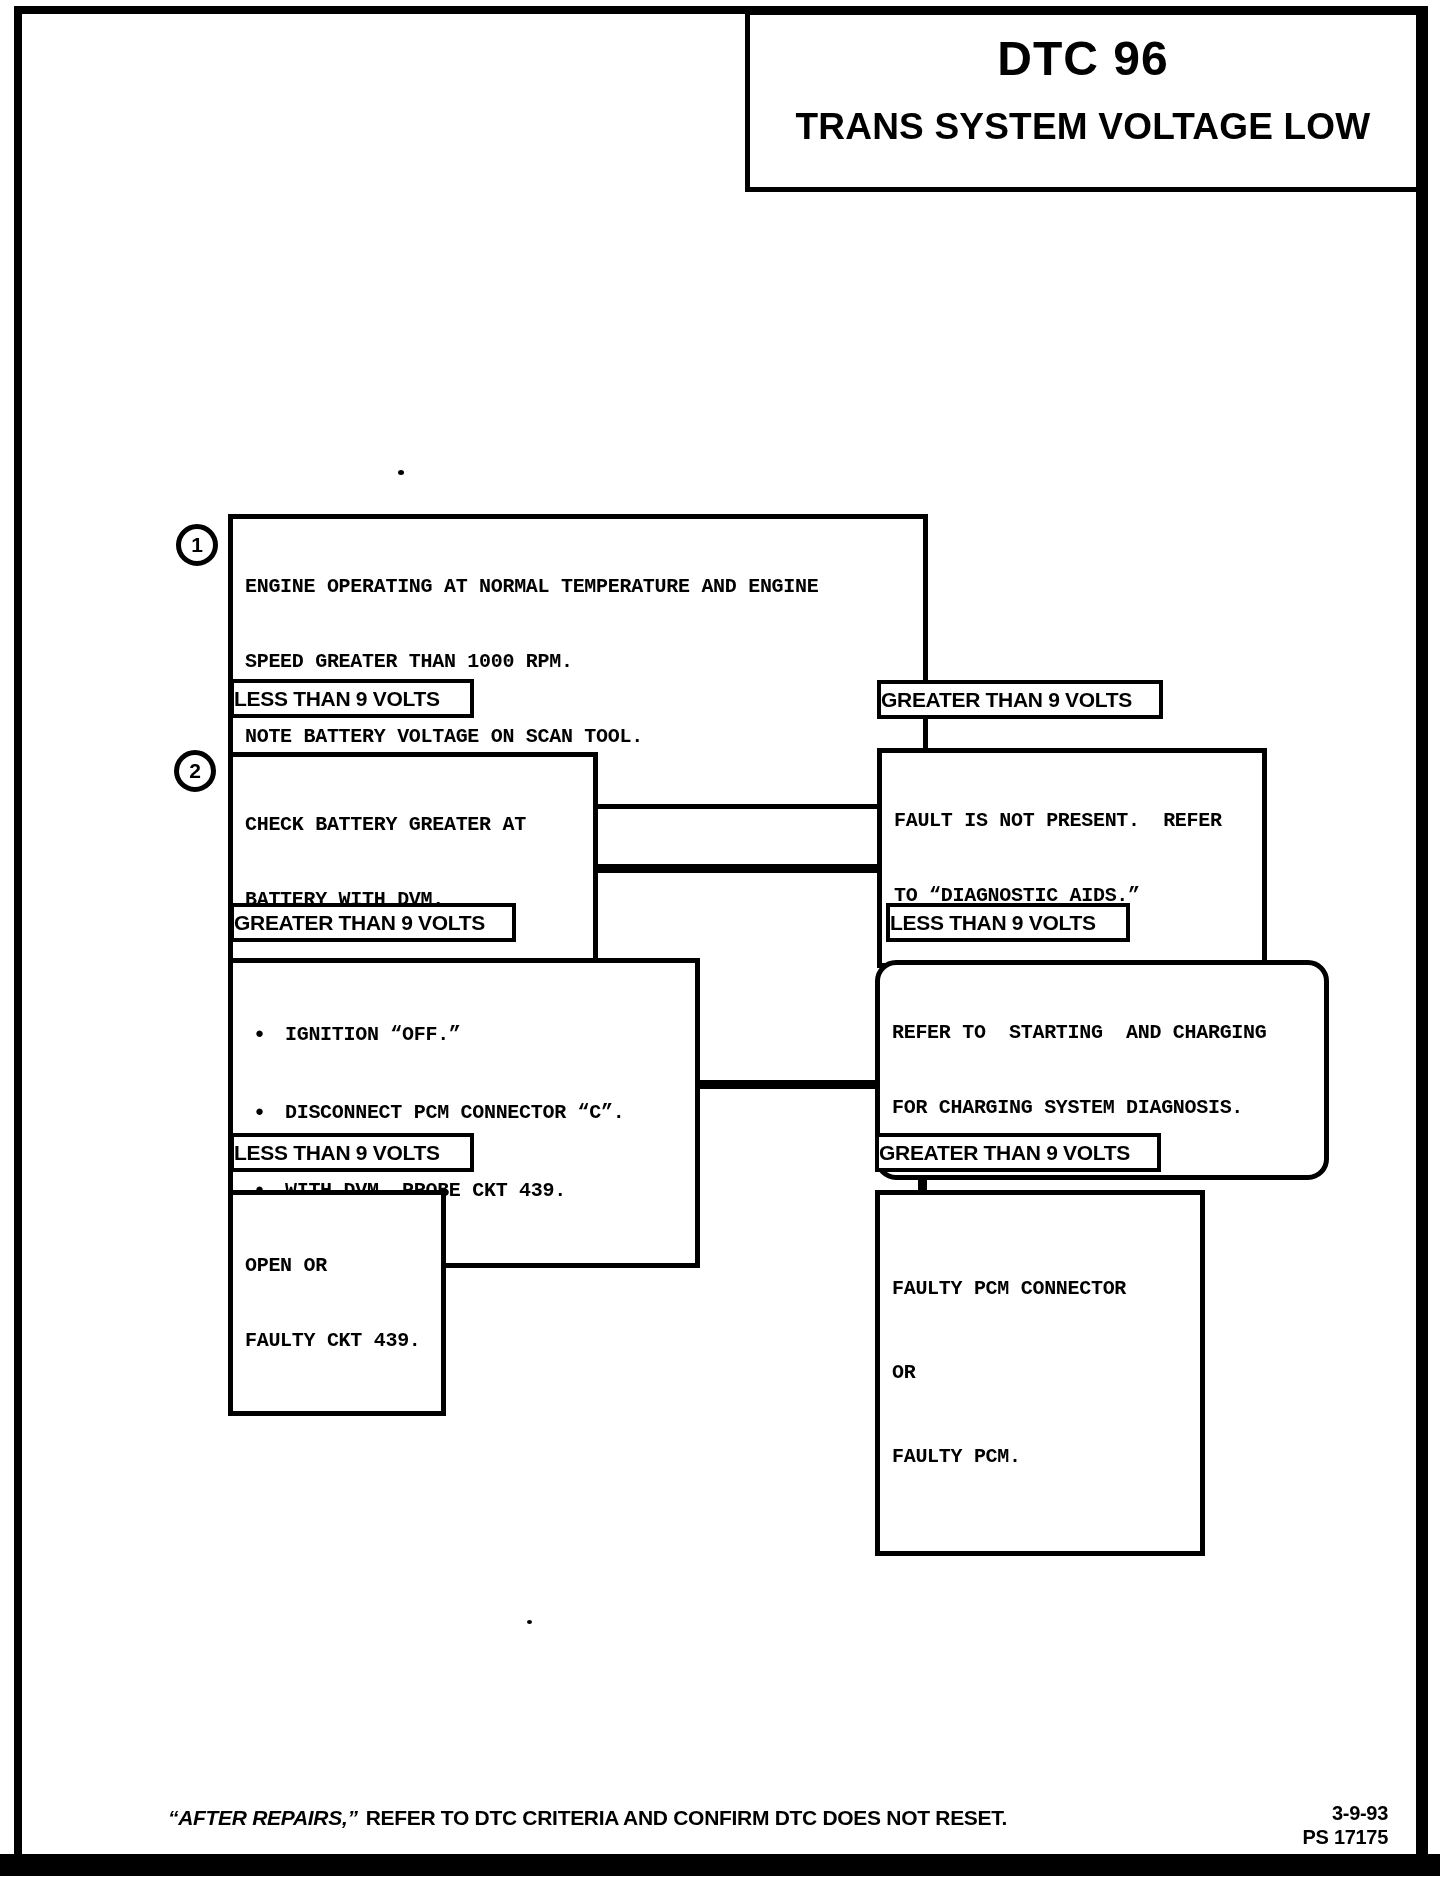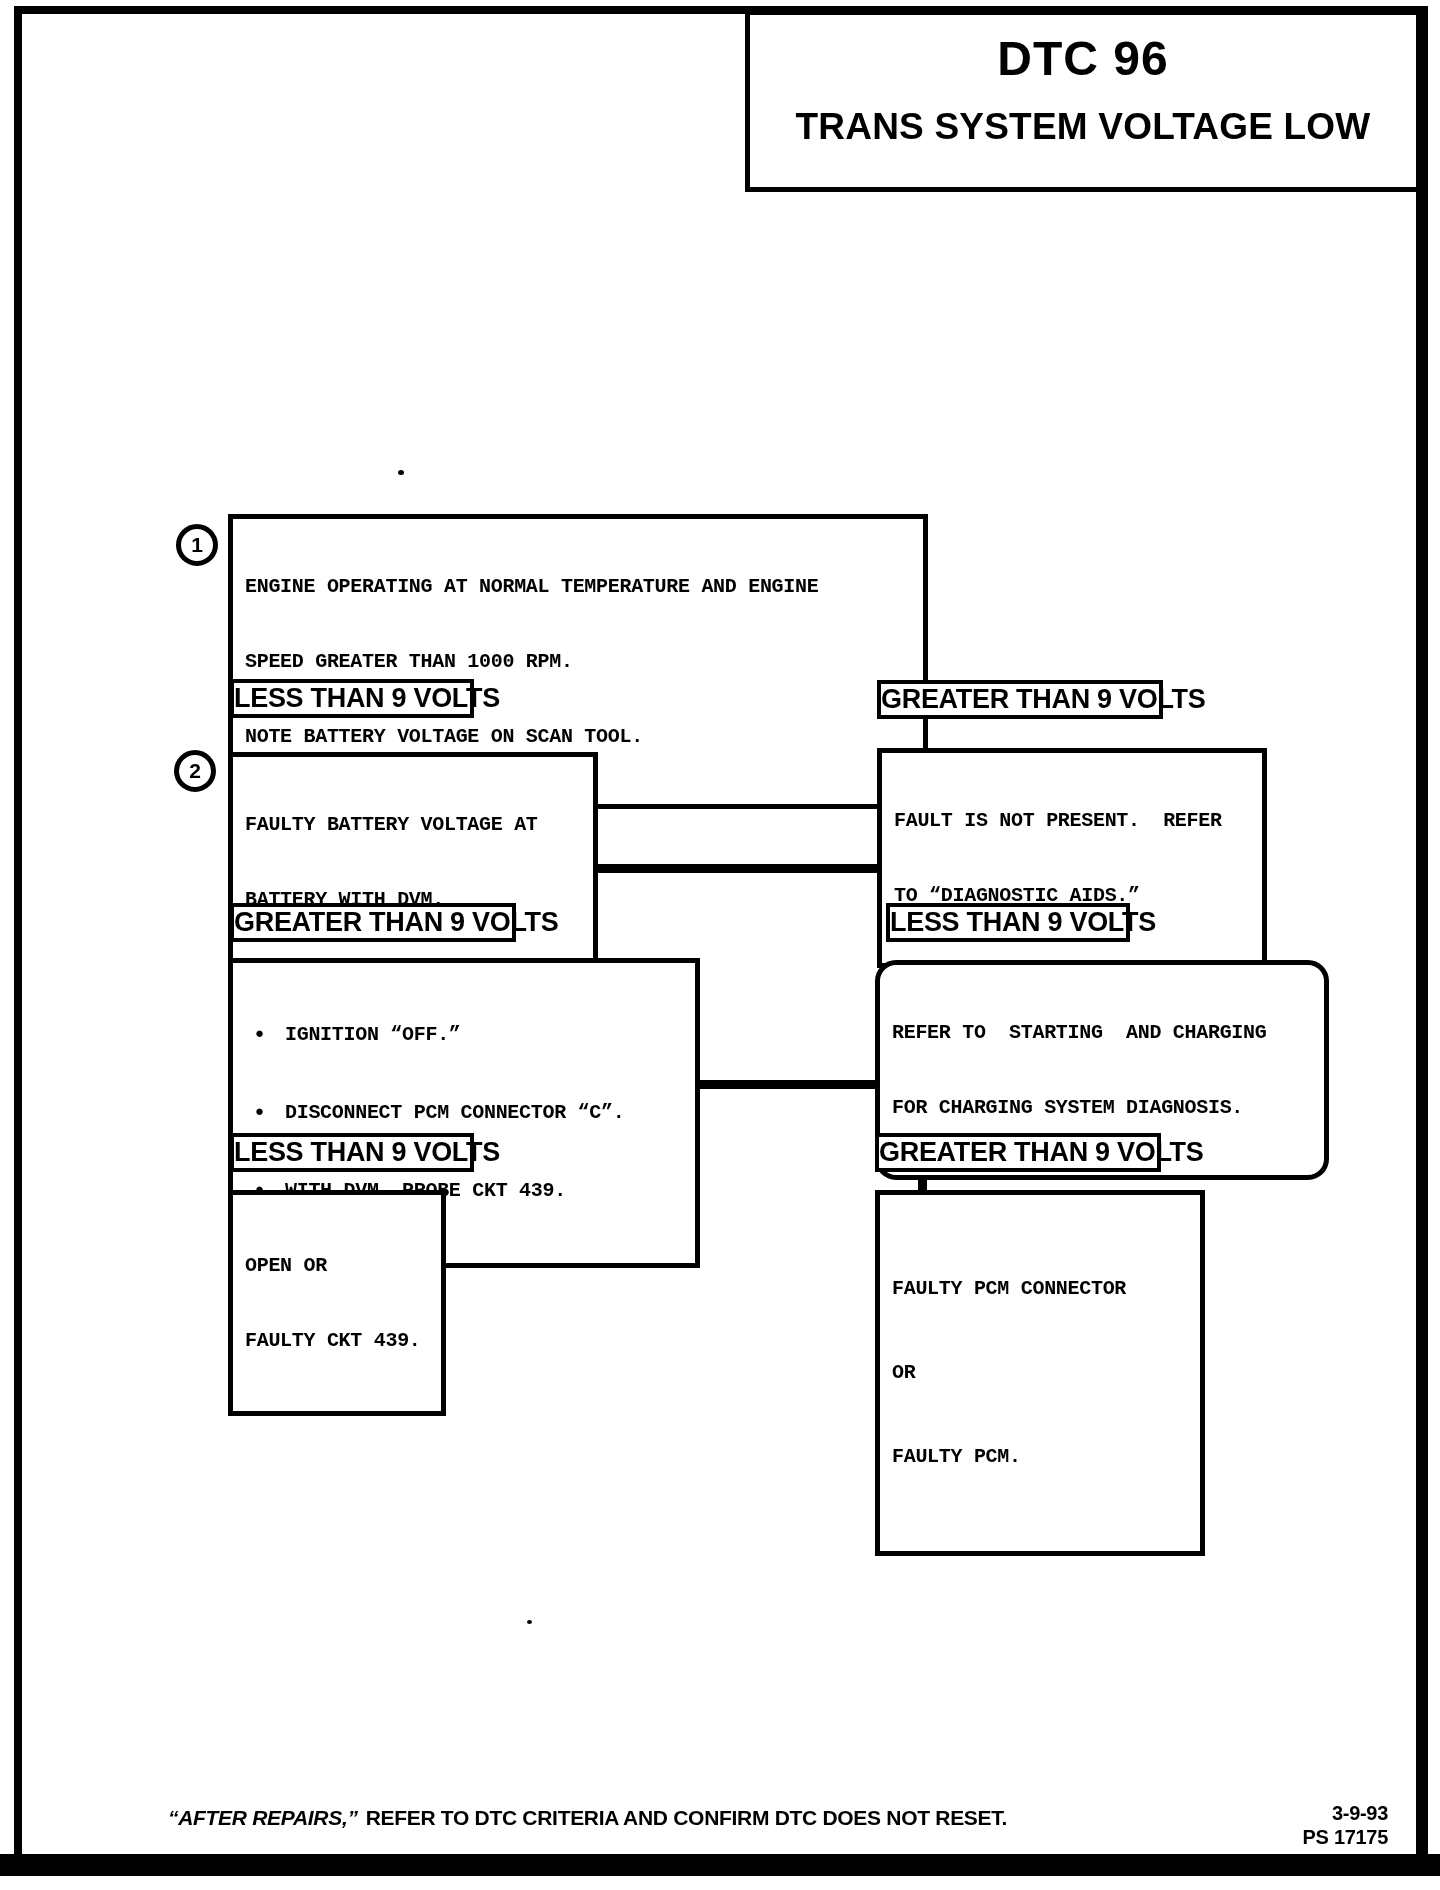--- a/index.html
+++ b/index.html
@@ -21,21 +21,21 @@
   .circle {
     position:absolute; width:32px; height:32px; border:5px solid #000; border-radius:50%;
     background:#fff; font-size:21px; line-height:32px; text-align:center; z-index:2;
   }
   .fbox {
     position:absolute; border:5px solid #000; background:#fff; z-index:2;
     font-size:20px; line-height:25px; padding:5px 12px; white-space:pre-wrap;font-family:Liberation Mono, monospace;
   }
   .flabel {
     position:absolute; border:4px solid #000; background:#fff; z-index:2;
-    font-size:27px; line-height:31px; height:31px; text-align:left; white-space:nowrap;
+    font-size:21px; line-height:31px; height:31px; text-align:left; white-space:nowrap;
   }
   .brow  { display:flex; line-height:28px; }
   .bullet{ width:30px; padding-left:12px; font-size:15px; }
   .bitem { flex:1; }
 
   .footer-note { position:absolute; left:168px; top:1806px; font-size:21px; z-index:2; white-space:nowrap; }
   .footer-note .it { font-style:italic; margin-right:8px; }
   .stamp { position:absolute; left:1180px; width:208px; text-align:right; font-size:20px; z-index:2; }
 </style>
 </head>
@@ -76,21 +76,21 @@
     <div>ENGINE OPERATING AT NORMAL TEMPERATURE AND ENGINE</div>
     <div>SPEED GREATER THAN 1000 RPM.</div>
     <div>NOTE BATTERY VOLTAGE ON SCAN TOOL.</div>
   </div>
 
   <div class="flabel" style="left:230px; top:679px; width:236px;">LESS THAN 9 VOLTS</div>
   <div class="flabel" style="left:877px; top:680px; width:278px;">GREATER THAN 9 VOLTS</div>
 
   <div class="circle" style="left:174px; top:750px;">2</div>
   <div class="fbox" style="left:228px; top:752px; width:336px;">
-    <div>FAULTY BATTERY VOLTAGE AT</div>
+    <div>CHECK BATTERY GREATER AT</div>
     <div>BATTERY WITH DVM.</div>
   </div>
   <div class="fbox" style="left:877px; top:748px; width:356px;">
     <div>FAULT IS NOT PRESENT.  REFER</div>
     <div>TO “DIAGNOSTIC AIDS.”</div>
   </div>
 
   <div class="flabel" style="left:230px; top:903px; width:278px;">GREATER THAN 9 VOLTS</div>
   <div class="flabel" style="left:886px; top:903px; width:236px;">LESS THAN 9 VOLTS</div>
 

